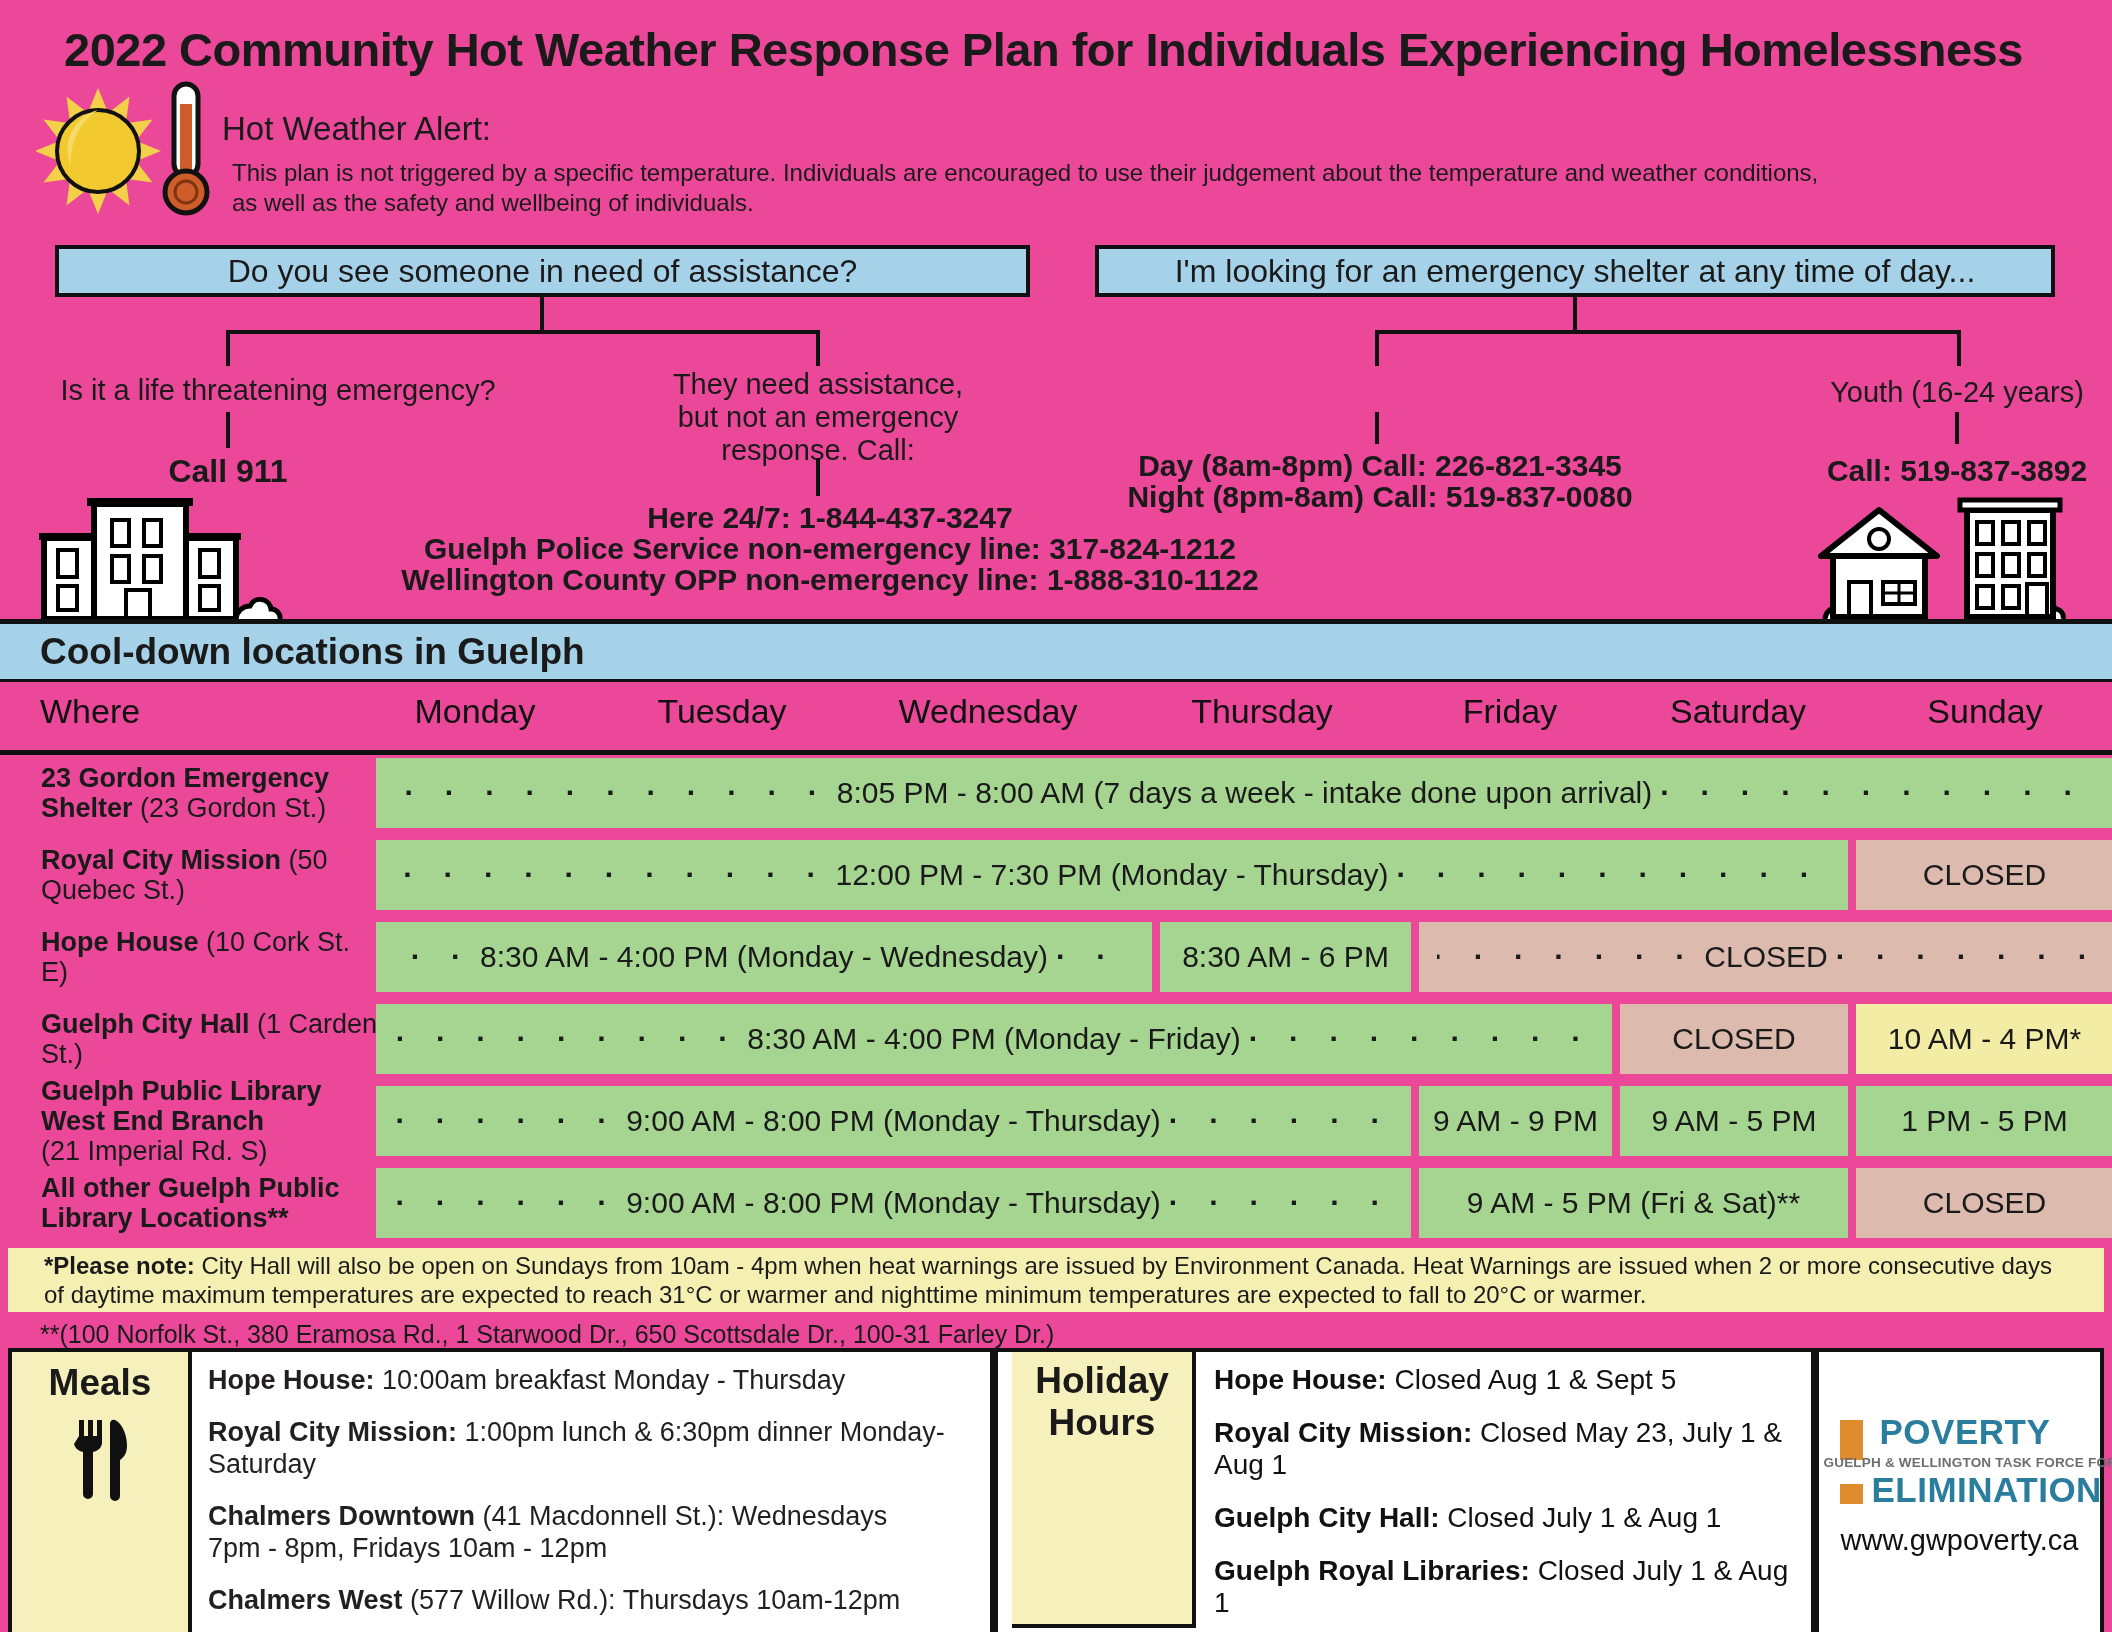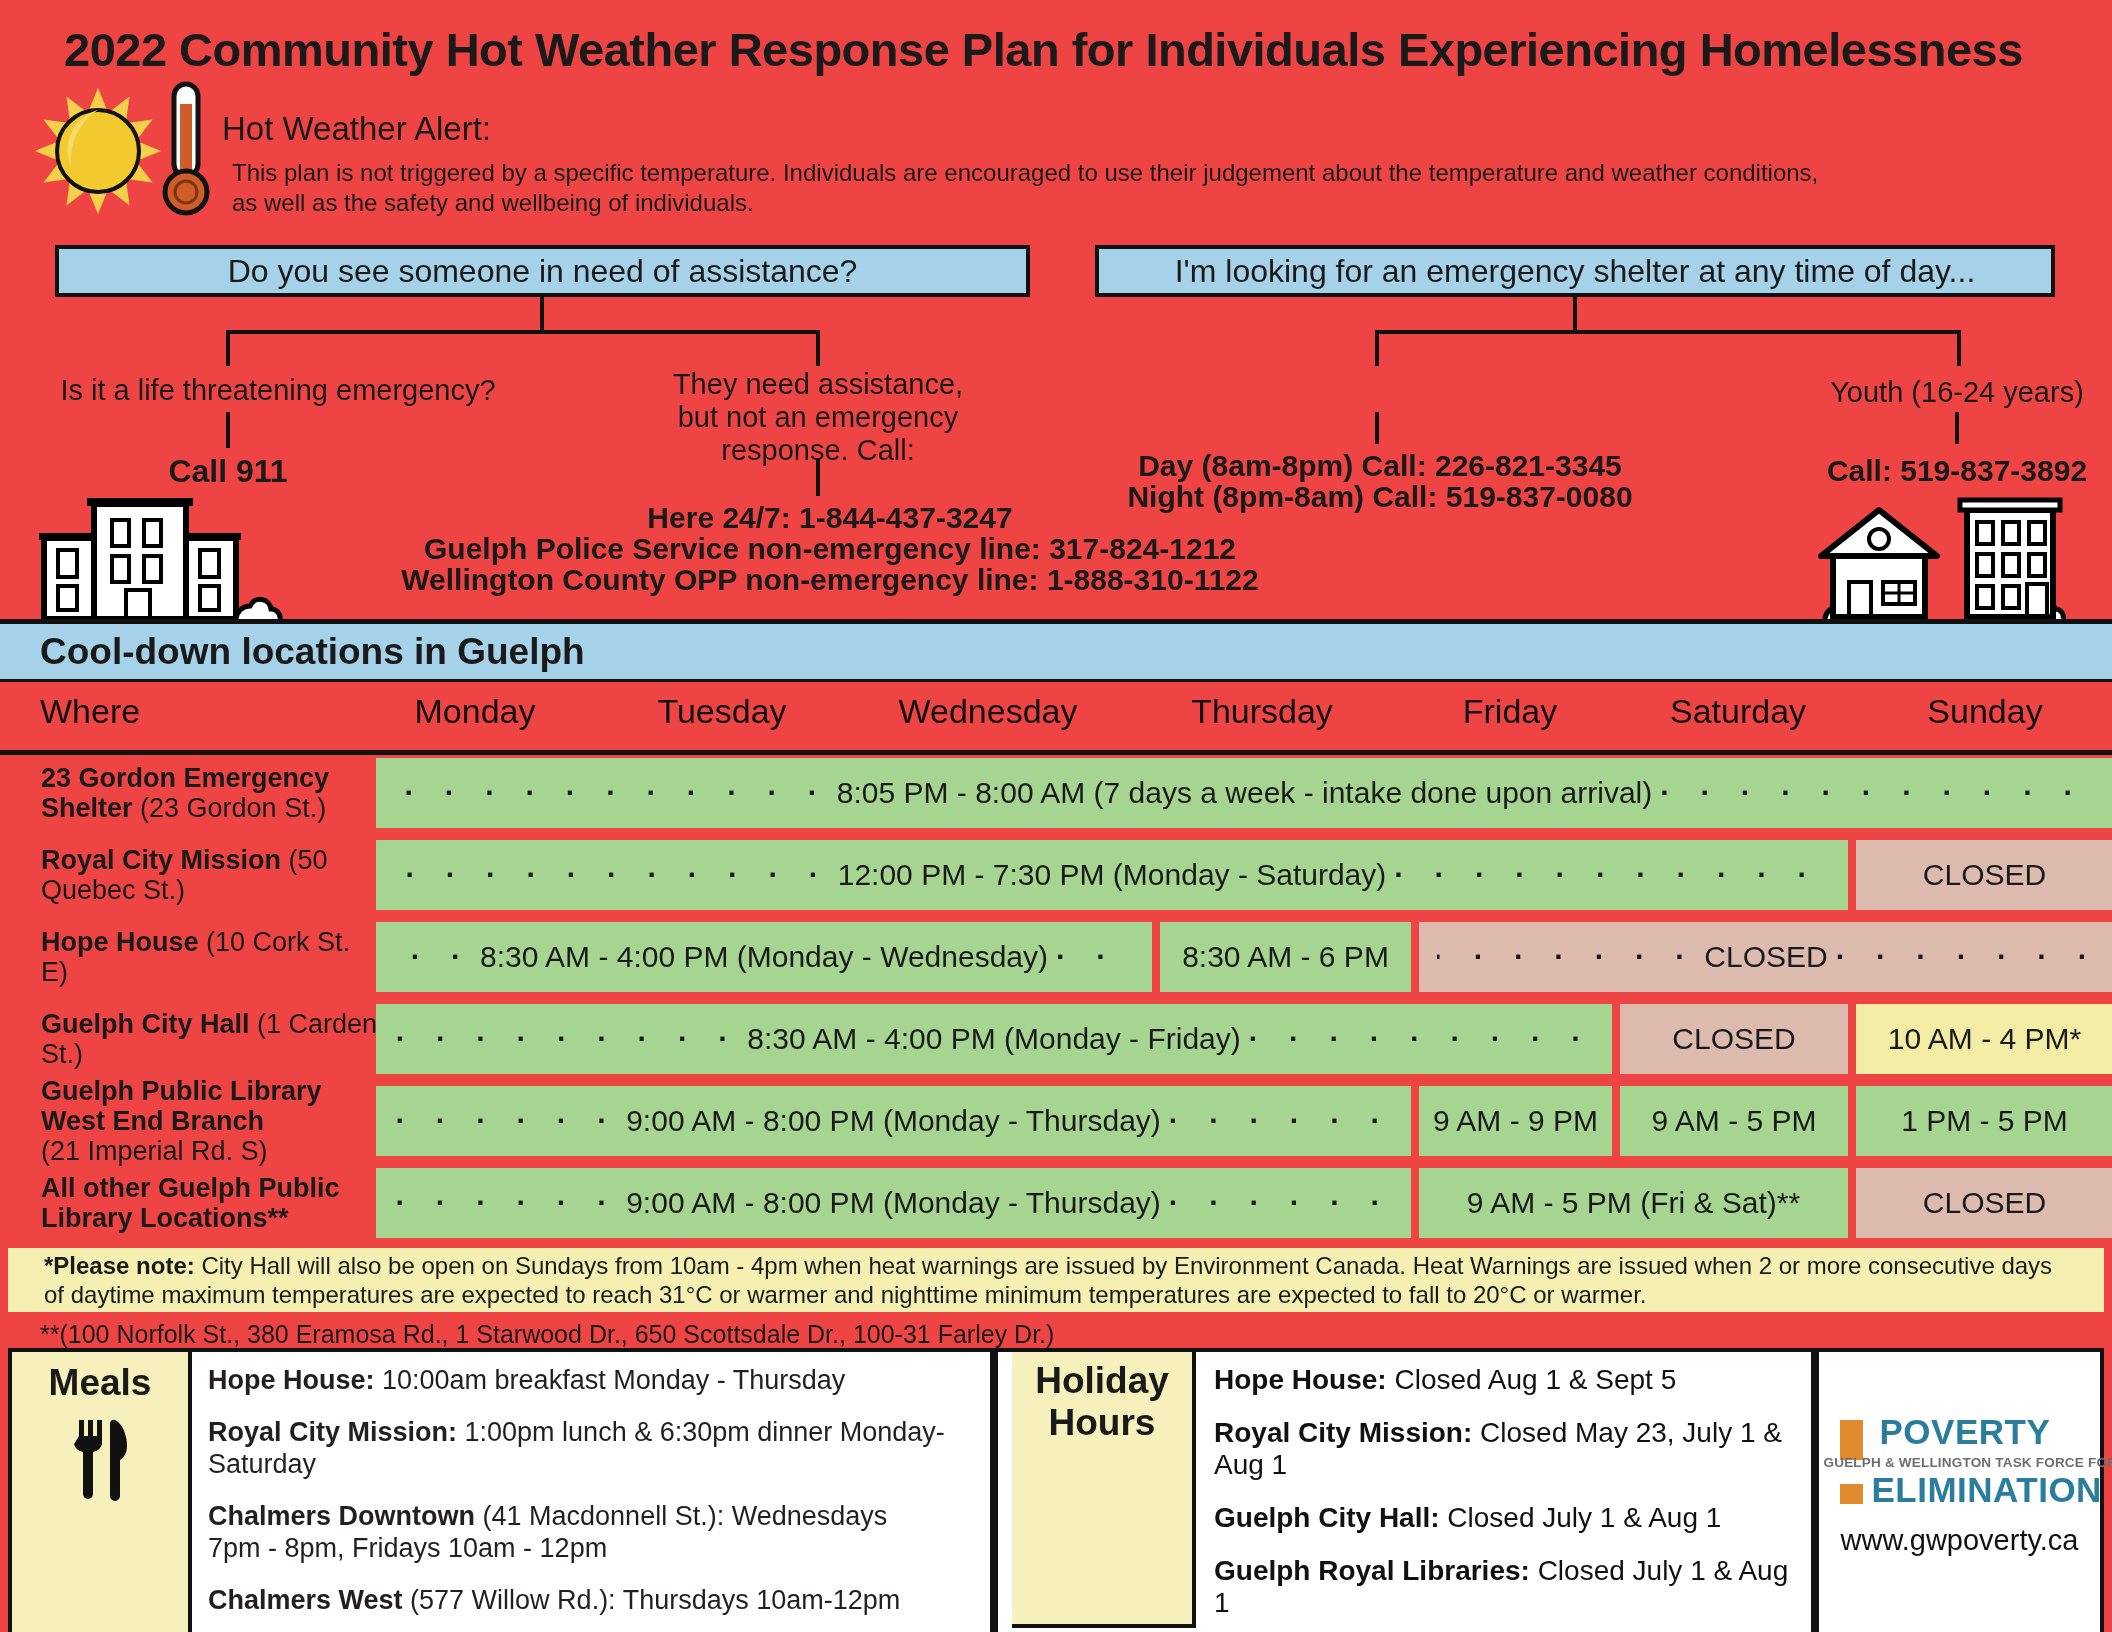--- a/index.html
+++ b/index.html
@@ -1,16 +1,16 @@
 <!DOCTYPE html>
 <html><head>
 <meta charset="utf-8">
 <style>
   html,body{margin:0;padding:0;background:#ffffff;}
-  .page{position:relative;width:2112px;height:1632px;background:#ef4444;overflow:hidden;
+  .page{position:relative;width:2112px;height:1632px;background:#ec4899;overflow:hidden;
         font-family:"Liberation Sans",sans-serif;color:#1a1a1a;}
   .abs{position:absolute;}
 
   
   .title{left:64px;top:22px;width:2000px;font-size:47px;font-weight:800;letter-spacing:-0.5px;}
   .alert-head{left:222px;top:110px;font-size:33px;font-weight:500;}
   .alert-body{left:232px;top:158px;width:1840px;font-size:24px;line-height:30px;white-space:pre-line;}
 
   
   .qbox{height:52px;background:#a5d2e8;border:4px solid #111;box-sizing:border-box;
@@ -213,21 +213,21 @@
       <span class="dots"></span>
     </div>
   </div>
 
   <div class="abs t-row" style="top:840px">
     <div class="abs loc">
       <div><span class="loc-name">Royal City Mission</span><span> (50 Quebec St.)</span></div>
     </div>
     <div class="cell green" style="left:375px;width:1472px">
       <span class="dots dl"></span>
-      <span class="cell-text">12:00 PM - 7:30 PM (Monday - Saturday)</span>
+      <span class="cell-text">12:00 PM - 7:30 PM (Monday - Thursday)</span>
       <span class="dots"></span>
     </div>
     <div class="cell pink" style="left:1855px;width:257px">
       <span class="cell-text">CLOSED</span>
     </div>
   </div>
 
   <div class="abs t-row" style="top:922px">
     <div class="abs loc">
       <div><span class="loc-name">Hope House</span><span> (10 Cork St. E)</span></div>

